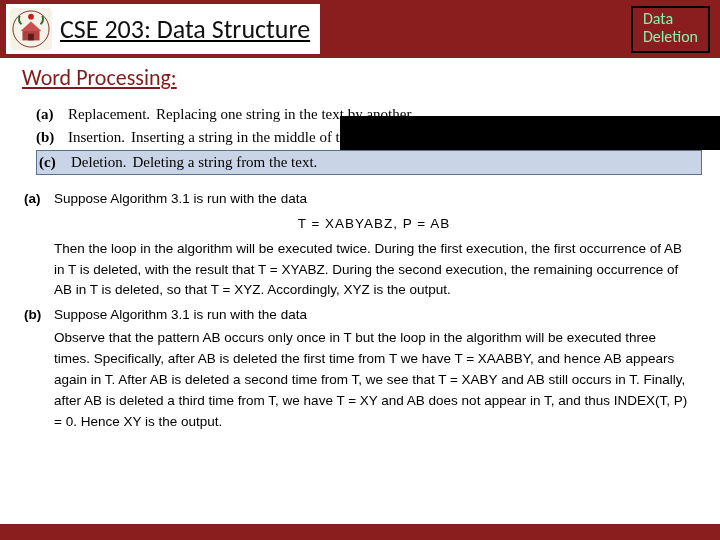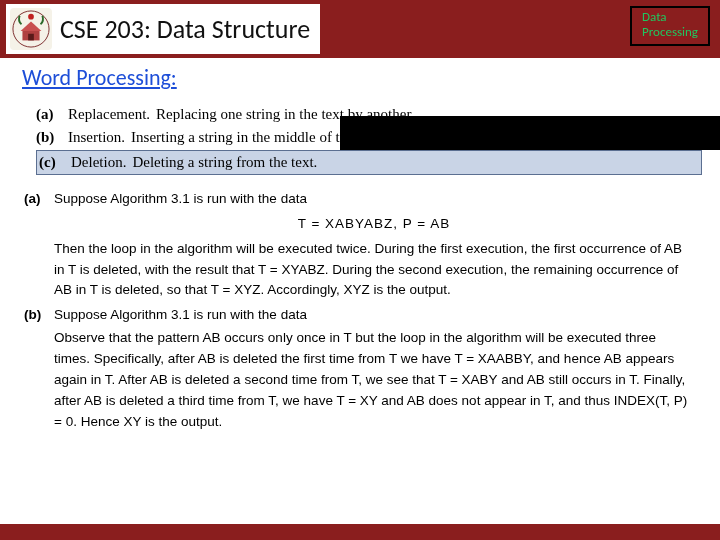--- a/index.html
+++ b/index.html
@@ -19,20 +19,21 @@
     align-items: center;
     position: relative;
   }
   .title-box {
     background: #fff;
     height: 50px;
     margin-left: 6px;
     display: flex;
     align-items: center;
     padding: 0 10px 0 4px;
+    text-decoration: underline;
   }
   .logo {
     width: 42px;
     height: 42px;
     margin-right: 8px;
     position: relative;
     border-radius: 4px;
     background: #f5f2e8;
     display: flex;
     align-items: center;
@@ -45,29 +46,29 @@
     color: #111;
     font-weight: 400;
   }
   .badge {
     position: absolute;
     right: 10px;
     top: 6px;
     background: #8a1e1e;
     border: 2px solid #000;
     padding: 2px 10px 4px 10px;
-    color: #22c55e;
-    font-size: 13px;
+    color: #86efac;
+    font-size: 16px;
     line-height: 1.15;
   }
   .subheader {
     background: #fff;
     padding: 4px 0 4px 22px;
     font-size: 22px;
-    color: #1d4ed8;
+    color: #7f1d1d;
     border-bottom: none;
     text-decoration: underline;
     display: inline-block;
     margin-top: 2px;
   }
   .subheader-wrap {
     background: #fff;
     width: 340px;
     padding-bottom: 2px;
   }
@@ -131,21 +132,21 @@
         <rect x="17" y="25" width="6" height="7" fill="#5a1a1a"></rect>
         <circle cx="20" cy="7" r="3" fill="#c02020"></circle>
         <path d="M8 6 Q6 12 10 15" stroke="#2a6a2a" stroke-width="2" fill="none"></path>
         <path d="M32 6 Q34 12 30 15" stroke="#2a6a2a" stroke-width="2" fill="none"></path>
       </svg>
     </div>
     <span class="course-title">CSE 203: Data Structure</span>
   </div>
   <div class="badge">
     <div>Data</div>
-    <div>Processing</div>
+    <div>Deletion</div>
   </div>
 </div>
 
 <div style="position:relative;">
   <div class="black-strip"></div>
   <div class="subheader-wrap">
     <span class="subheader">Word Processing:</span>
   </div>
 </div>
 

